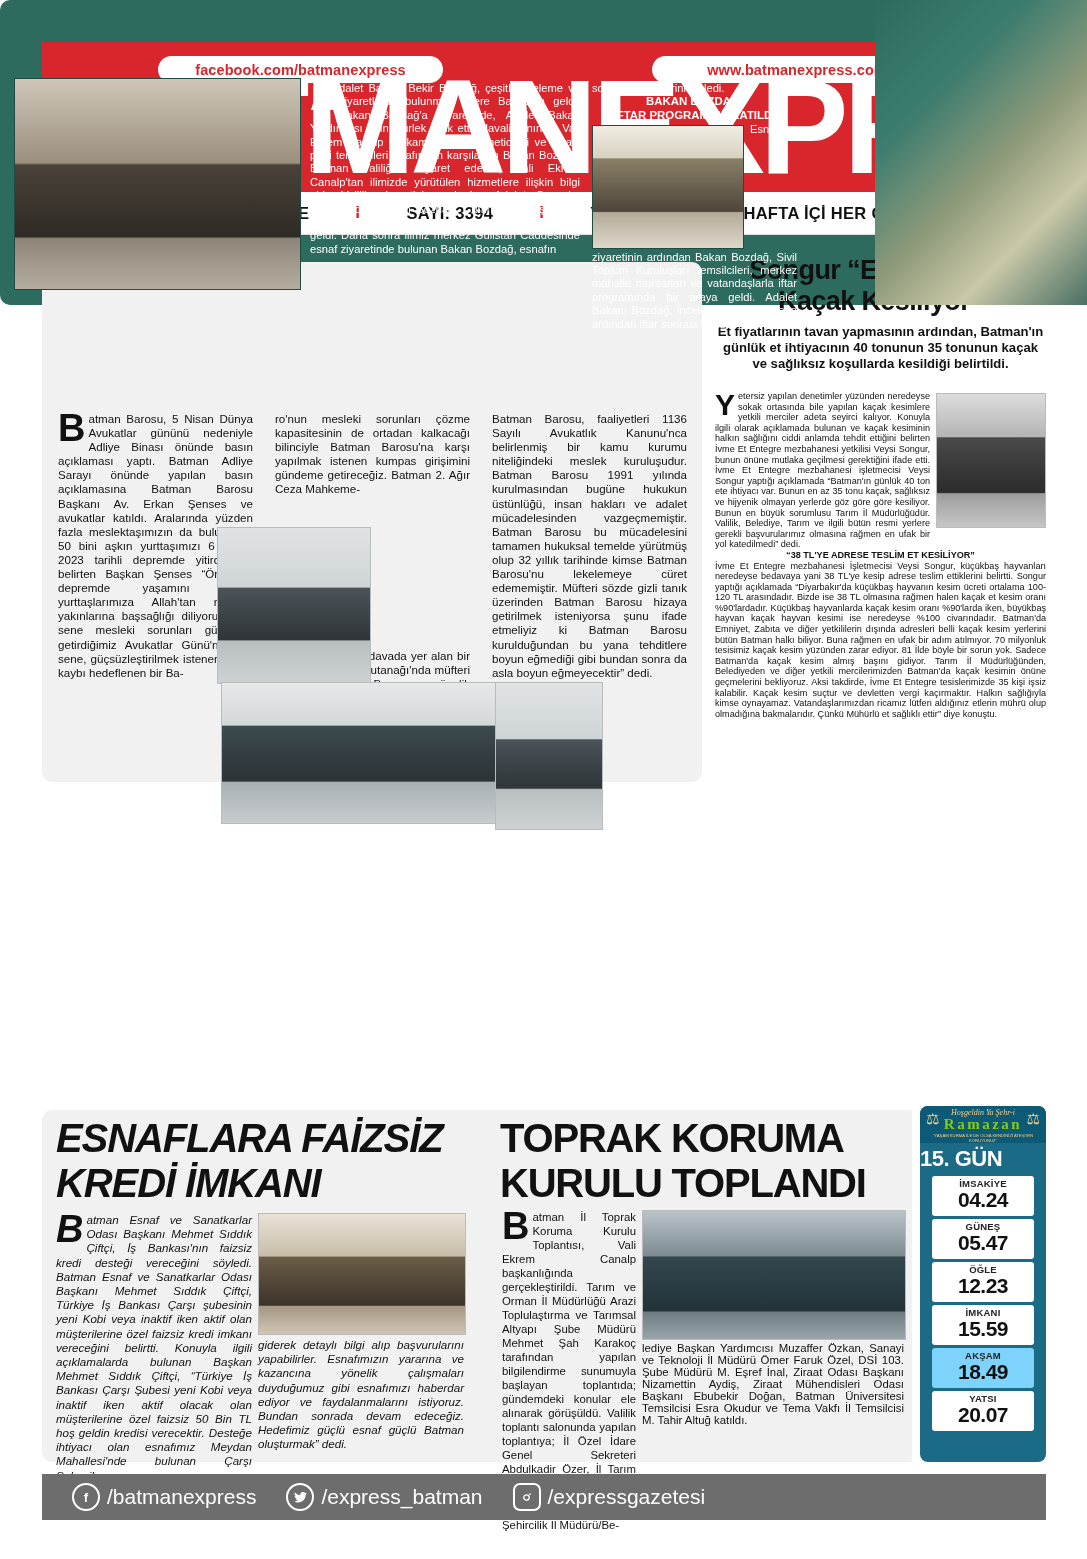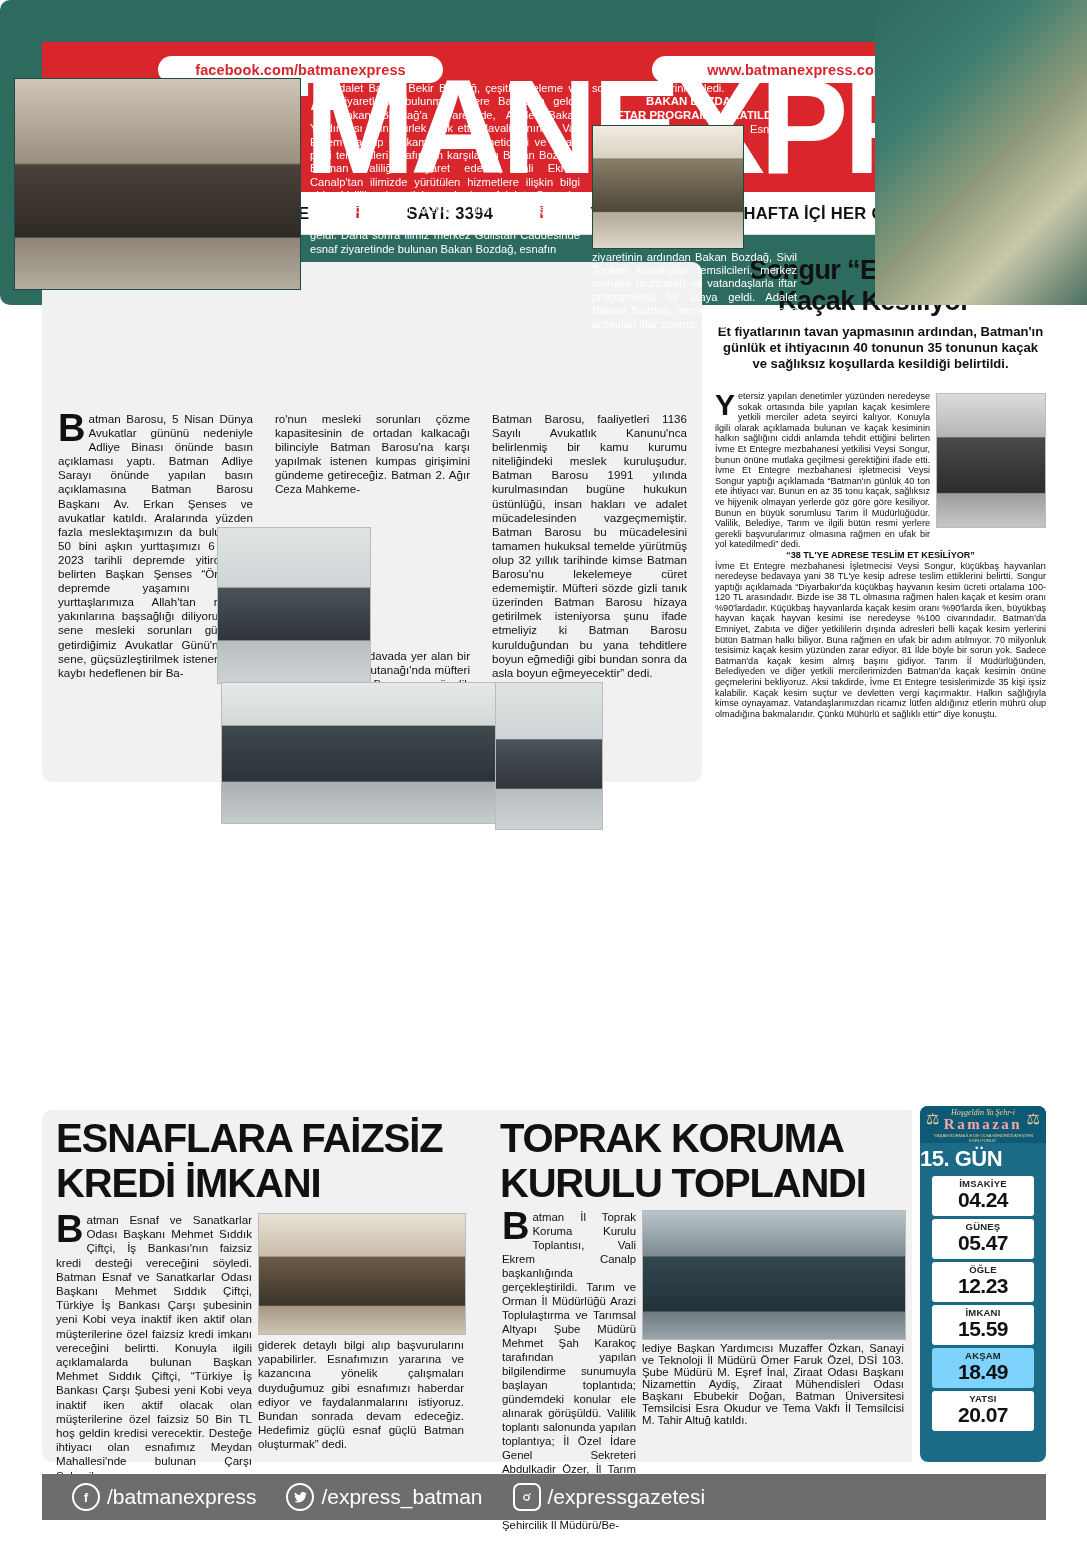--- a/index.html
+++ b/index.html
@@ -78,38 +78,38 @@
   #story-bozdag{left:42px;top:793px;width:1004px;height:305px;background:#2d6b5f;border-radius:10px;overflow:hidden;color:#fff;}
   #story-bozdag .hl{position:absolute;left:18px;top:6px;font-size:52px;line-height:62px;font-weight:bold;letter-spacing:-1.6px;color:#fff;}
   #bozdag-photo-left{position:absolute;left:14px;top:78px;width:285px;height:210px;border:1px solid #1d4c43;}
   #bozdag-photo-right{position:absolute;right:0;top:0;width:212px;height:305px;}
   #bozdag-photo-mid{position:absolute;left:592px;top:166px;width:150px;height:122px;border:1px solid #1d4c43;}
   .boz-c1{position:absolute;left:310px;top:82px;width:270px;font-size:11.2px;line-height:13.4px;text-align:justify;color:#fff;}
   .boz-c2{position:absolute;left:592px;top:82px;width:205px;font-size:11.2px;line-height:13.4px;text-align:justify;color:#fff;}
   .boz-sub{font-weight:bold;text-align:center;display:block;font-size:11.4px;line-height:13.6px;}
 
   
-  #story-esnaf{left:42px;top:1110px;width:496px;height:352px;background:#f1f1f1;border-radius:10px;}
+  #story-esnaf{left:42px;top:1110px;width:496px;height:352px;background:#f1f1f1;border-radius:10px;font-style:italic;}
   #story-esnaf .hl{position:absolute;left:14px;top:6px;width:412px;font-size:40px;line-height:45px;font-weight:bold;letter-spacing:-1.1px;}
   #esnaf-photo{position:absolute;left:216px;top:103px;width:206px;height:120px;border:1px solid #bbb;}
   .esnaf-c1{position:absolute;left:14px;top:103px;width:196px;font-size:11.6px;line-height:14.2px;text-align:justify;}
   .esnaf-c2{position:absolute;left:216px;top:228px;width:206px;font-size:11.6px;line-height:14.2px;text-align:justify;}
 
   
   #story-toprak{left:492px;top:1110px;width:420px;height:352px;background:#f1f1f1;border-radius:2px;}
   #story-toprak .hl{position:absolute;left:8px;top:6px;width:408px;font-size:40px;line-height:45px;font-weight:bold;letter-spacing:-1.2px;}
   #toprak-photo{position:absolute;left:150px;top:100px;width:262px;height:128px;border:1px solid #bbb;}
   .toprak-c1{position:absolute;left:10px;top:100px;width:134px;font-size:11.4px;line-height:14px;text-align:justify;}
   .toprak-c2b{position:absolute;left:150px;top:232px;width:262px;font-size:11.4px;line-height:12px;text-align:justify;}
 
   
   #ramazan{left:920px;top:1106px;width:126px;height:356px;background:#1b6a86;border-radius:8px;overflow:hidden;}
   .ram-head{position:absolute;left:0;top:0;width:126px;height:37px;background:#0d5a77;text-align:center;}
   .ram-head .hos{font-size:8px;color:#f5d08a;font-style:italic;font-family:"Liberation Serif",serif;margin-top:2px;}
-  .ram-head .ram{font-size:15px;color:#fca5a5;font-weight:bold;letter-spacing:2.5px;line-height:15px;font-family:"Liberation Serif",serif;}
+  .ram-head .ram{font-size:15px;color:#84cc16;font-weight:bold;letter-spacing:2.5px;line-height:15px;font-family:"Liberation Serif",serif;}
   .ram-head .motto{font-size:4.2px;color:#f5d08a;line-height:5px;margin-top:1px;}
   .ram-lantern{position:absolute;top:4px;color:#f5d08a;font-size:15px;}
   .ram-gun{position:absolute;left:0;top:40px;width:126px;text-align:left;color:#fff;font-size:22px;font-weight:bold;letter-spacing:-.5px;}
   .ram-list{position:absolute;left:12px;top:70px;width:102px;}
   .ram-row{background:#fff;border-radius:3px;margin-bottom:3px;text-align:center;padding:2px 0 5px;}
   .ram-row.hl{background:#7dd3fc;}
   .ram-row .lbl{font-size:9.5px;font-weight:bold;color:#222;letter-spacing:.2px;line-height:11px;}
   .ram-row .val{font-size:21px;font-weight:bold;color:#111;line-height:22px;letter-spacing:-.5px;}
 
   

